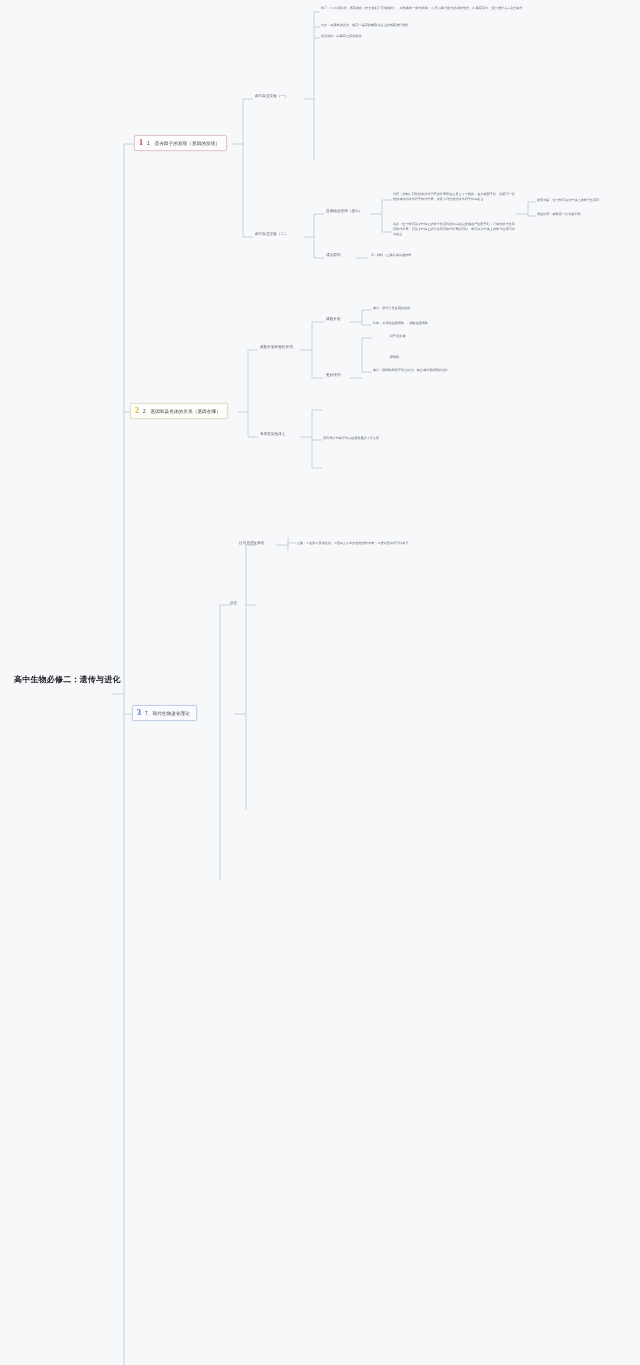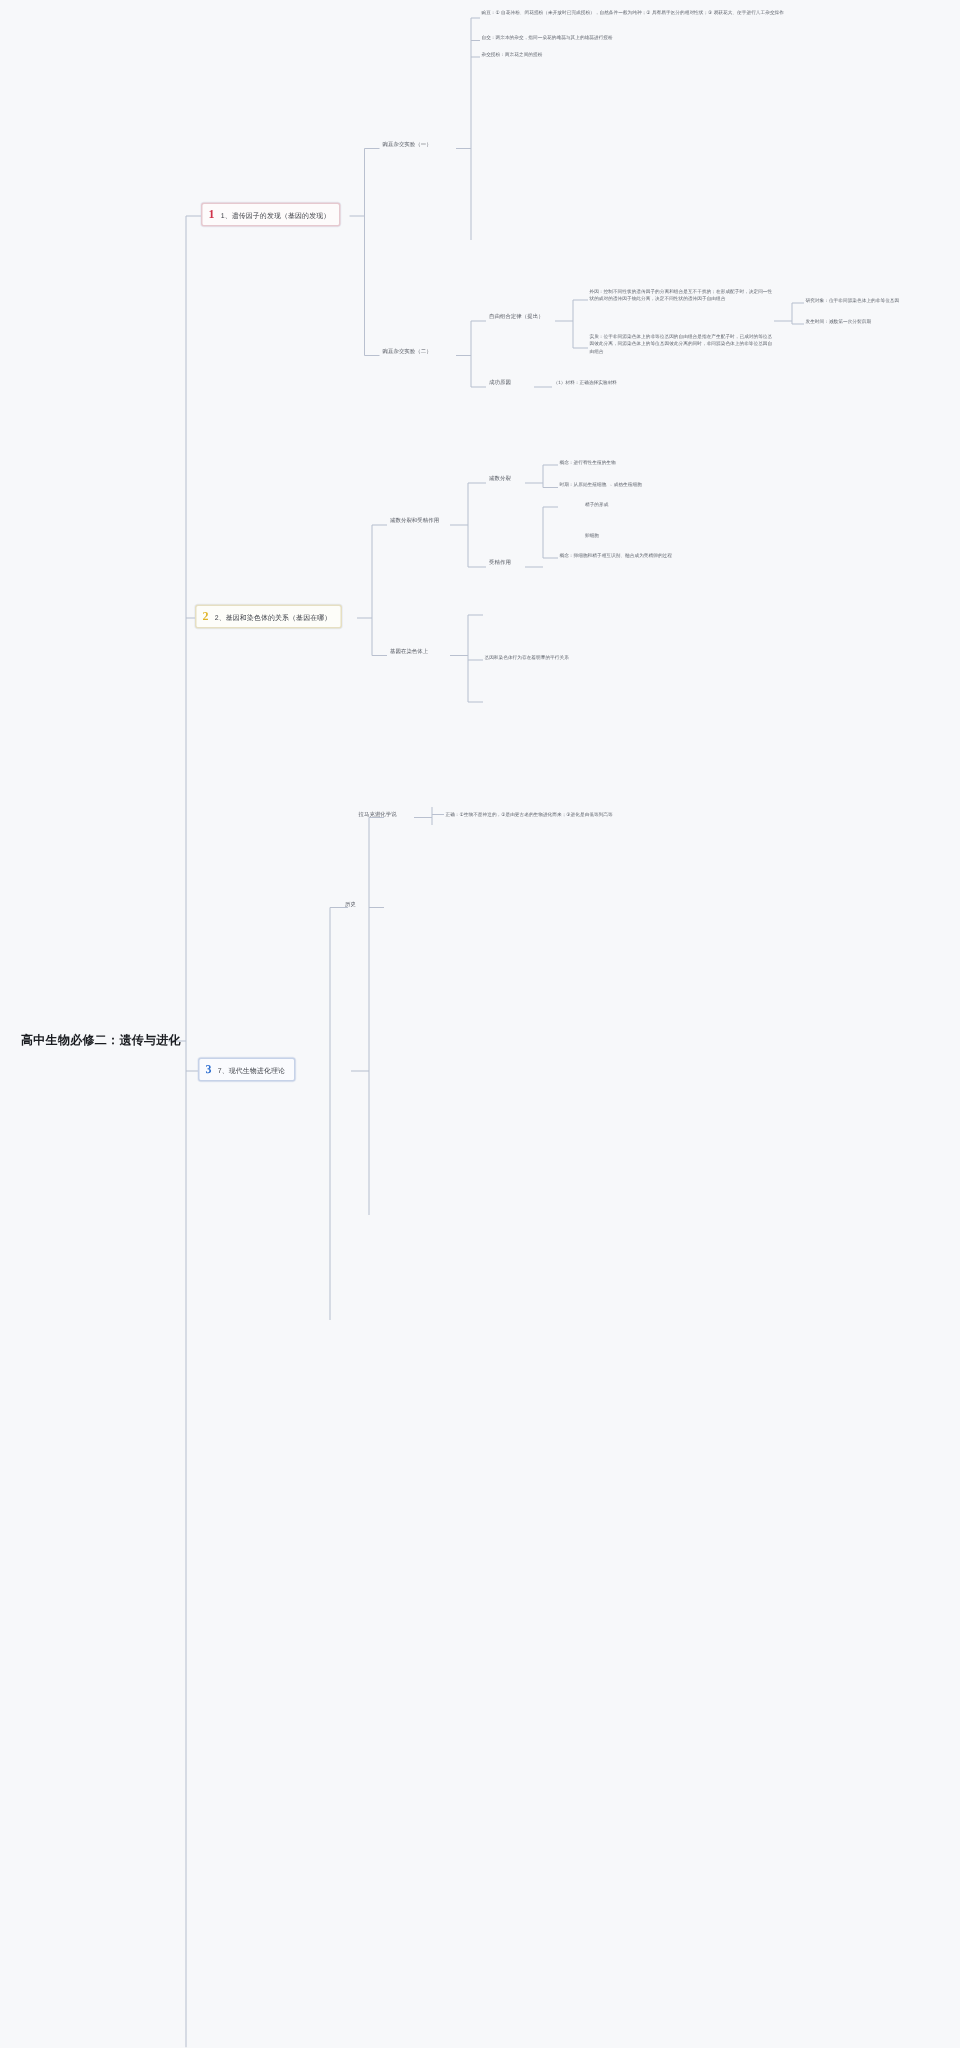--- a/index.html
+++ b/index.html
@@ -140,21 +140,21 @@
 
       <path d="M276 545 H288"></path>
       <path d="M288 538 V550"></path>
       <path d="M288 543 H296"></path>
 
       <path d="M220 605 V880"></path>
       <path d="M220 605 H232"></path>
     </g>
   </svg>
 
-  <div class="node root" style="left:14px;top:686px;">高中生物必修二：遗传与进化</div>
+  <div class="node root" style="left:14px;top:672px;">高中生物必修二：遗传与进化</div>
 
   <div class="node main m1" style="left:134px;top:135px;">
     <span class="num">1</span>
     <span>1、遗传因子的发现（基因的发现）</span>
   </div>
 
   <div class="node main m2" style="left:130px;top:403px;">
     <span class="num">2</span>
     <span>2、基因和染色体的关系（基因在哪）</span>
   </div>

